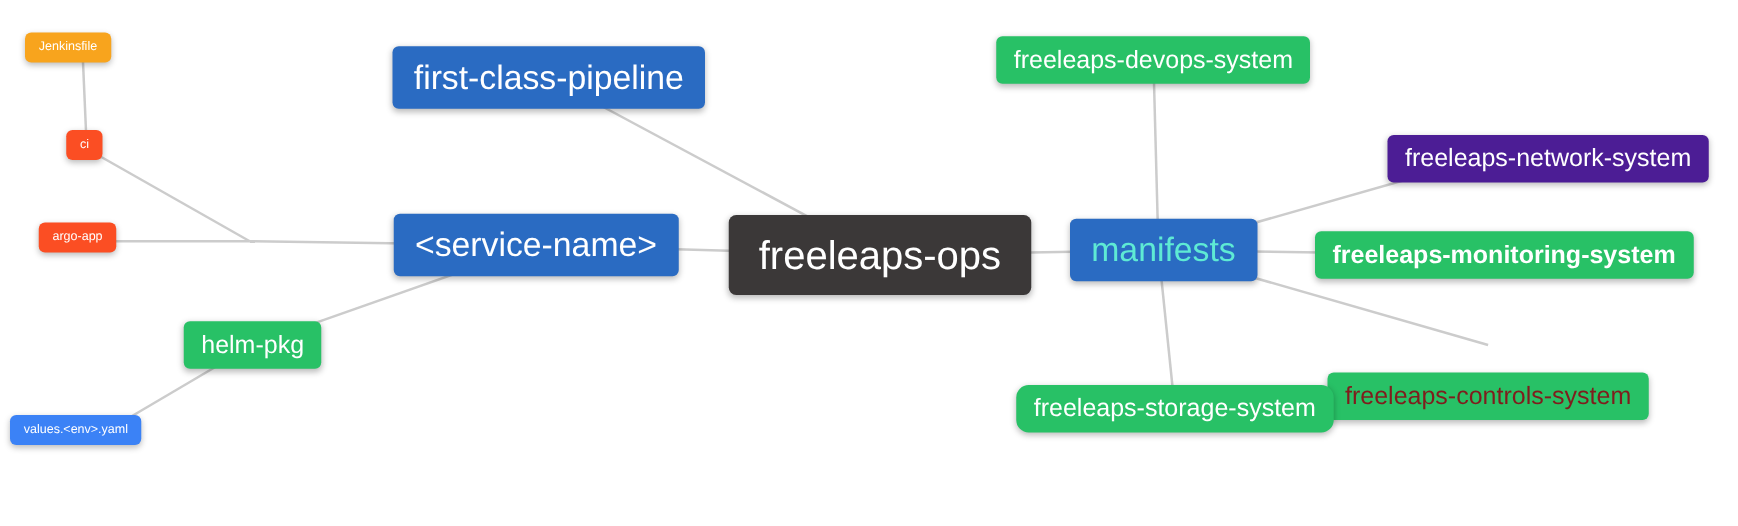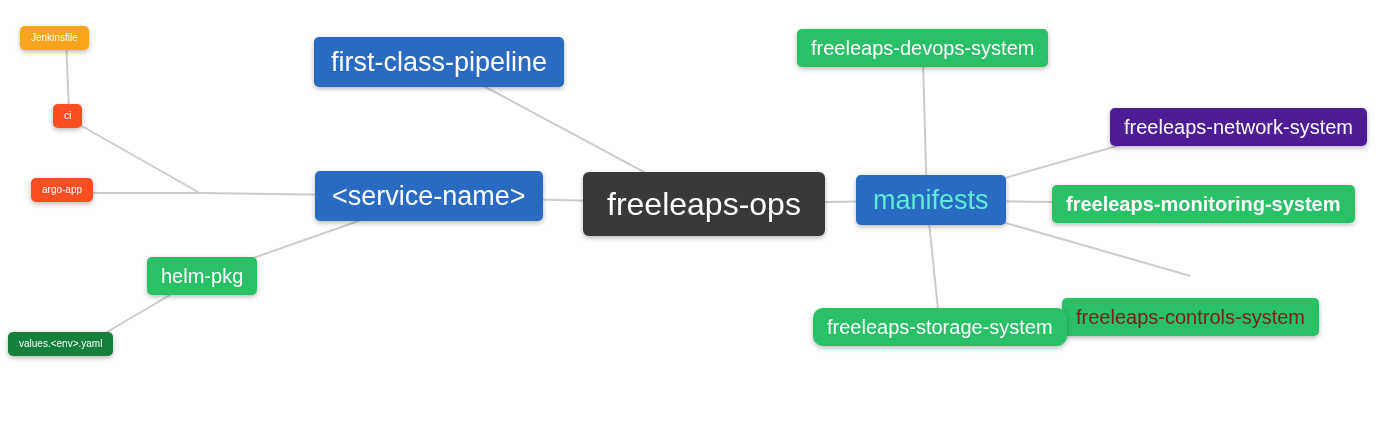--- a/index.html
+++ b/index.html
@@ -62,19 +62,19 @@
       <line x1="926.7734375" y1="200.1953125" x2="939.828125" y2="327" stroke="#cccccc" stroke-width="2"></line>
     </svg>
 <div class="node role-root" style="left: 583px; top: 172px; background: rgb(59, 56, 56); color: rgb(255, 255, 255);">freeleaps-ops</div>
     <div class="node role-branch" style="left: 314px; top: 37px; background: rgb(42, 107, 194); color: rgb(255, 255, 255);">first-class-pipeline</div>
     <div class="node role-branch" style="left: 315px; top: 171px; background: rgb(42, 107, 194); color: rgb(255, 255, 255);">&lt;service-name&gt;</div>
     <div class="node role-branch" style="left: 856px; top: 175px; background: rgb(42, 107, 194); color: #5eead4; text-align: right;">manifests</div>
     <div class="node role-sub" style="left: 147px; top: 257px; background: rgb(40, 193, 102); color: rgb(255, 255, 255);">helm-pkg</div>
     <div class="node role-leaf" style="left: 20px; top: 26px; background: rgb(248, 164, 29); color: rgb(255, 255, 255);">Jenkinsfile</div>
     <div class="node role-leaf" style="left: 53px; top: 104px; background: rgb(251, 78, 35); color: rgb(255, 255, 255);">ci</div>
     <div class="node role-leaf" style="left: 31px; top: 178px; background: rgb(251, 78, 35); color: rgb(255, 255, 255);">argo-app</div>
-    <div class="node role-leaf" style="left: 8px; top: 332px; background: #15803d; color: rgb(255, 255, 255);">values.&lt;env&gt;.yaml</div>
+    <div class="node role-leaf" style="left: 8px; top: 332px; background: #3b82f6; color: rgb(255, 255, 255);">values.&lt;env&gt;.yaml</div>
     <div class="node role-sub" style="left: 797px; top: 29px; background: rgb(40, 193, 102); color: rgb(255, 255, 255);">freeleaps-devops-system</div>
     <div class="node role-sub" style="left: 1110px; top: 108px; background: #4c1d95; color: rgb(255, 255, 255); text-align: center;">freeleaps-network-system</div>
     <div class="node role-sub" style="left: 1052px; top: 185px; background: rgb(40, 193, 102); color: rgb(255, 255, 255); font-weight: bold;">freeleaps-monitoring-system</div>
     <div class="node role-sub" style="left: 1062px; top: 257px; background: rgb(40, 193, 102); color: #7f1d1d; margin-top: 41px;">freeleaps-controls-system</div>
     <div class="node role-sub" style="left: 813px; top: 308px; background: rgb(40, 193, 102); color: rgb(255, 255, 255); border-radius: 10px;">freeleaps-storage-system</div>
   </div>
 
 </body></html>

